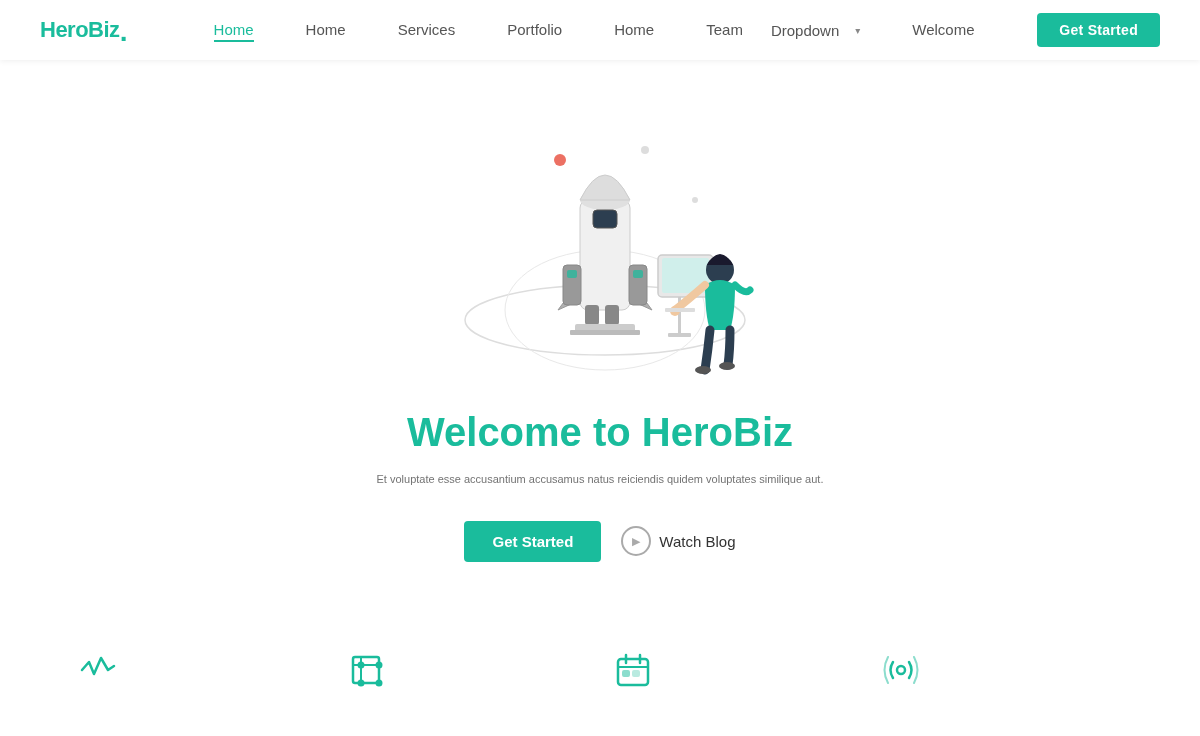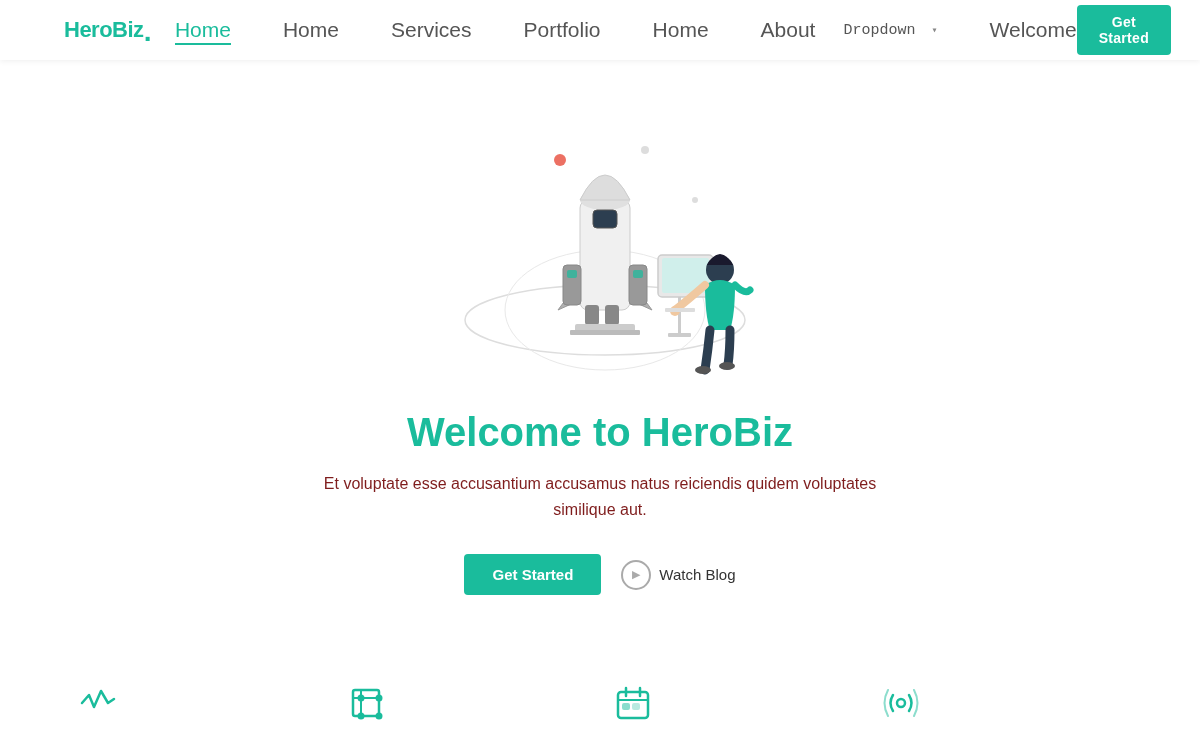--- a/index.html
+++ b/index.html
@@ -3,21 +3,21 @@
   <meta charset="utf-8">
   <style>
     * { margin: 0; padding: 0; box-sizing: border-box; }
     body { font-family: 'Segoe UI', Arial, sans-serif; background: #fff; color: #333; overflow-x: hidden; }
 
     
     nav {
       display: flex;
       align-items: center;
       justify-content: space-between;
-      padding: 0 64px;
+      padding: 0 40px;
       height: 60px;
       background: #fff;
       box-shadow: 0 1px 6px rgba(0,0,0,0.07);
       position: sticky;
       top: 0;
       z-index: 100;
     }
     .logo {
       font-size: 22px;
       font-weight: 700;
@@ -28,38 +28,37 @@
     .logo-dot { color: #1abc9c; font-size: 28px; line-height: 0; vertical-align: -4px; }
     .nav-links {
       display: flex;
       align-items: center;
       gap: 28px;
       list-style: none;
     }
     .nav-links a {
       text-decoration: none;
       color: #555;
-      font-size: 21px;
+      font-size: 15px;
       font-weight: 500;
       margin-left: 24px;
     }
     .nav-links a.active {
       color: #1abc9c;
       border-bottom: 2px solid #1abc9c;
       padding-bottom: 2px;
     }
     .nav-links .dropdown-item {
       display: flex;
       align-items: center;
       gap: 16px;
       cursor: pointer;
       color: #555;
       font-size: 15px;
       font-weight: 500;
-      font-family: Liberation Mono, monospace;
     }
     .nav-links .dropdown-item .chevron {
       font-size: 10px;
       color: #888;
     }
     .btn-get-started {
       background: #1abc9c;
       color: #fff;
       border: none;
       padding: 9px 22px;
@@ -92,22 +91,22 @@
 
     .hero-title {
       font-size: 40px;
       font-weight: 400;
       color: #333;
       margin-bottom: 16px;
       text-align: center;
     }
     .hero-title span { color: #1abc9c; font-weight: 700; }
     .hero-subtitle {
-      font-size: 16px;
-      color: #7f1d1d;
+      font-size: 11px;
+      color: #737373;
       text-align: center;
       max-width: 560px;
       margin-bottom: 32px;
       line-height: 1.6;
     }
     .hero-actions {
       display: flex;
       align-items: center;
       gap: 20px;
     }
@@ -175,21 +174,21 @@
 <nav>
   <div class="logo">
     <span>HeroBiz</span><span class="logo-dot">.</span>
   </div>
   <ul class="nav-links">
     <li><a href="#" class="active">Home</a></li>
     <li><a href="#">Home</a></li>
     <li><a href="#">Services</a></li>
     <li><a href="#">Portfolio</a></li>
     <li><a href="#">Home</a></li>
-    <li><a href="#">About</a></li>
+    <li><a href="#">Team</a></li>
     <li>
       <span class="dropdown-item">
         <span>Dropdown</span>
         <span class="chevron">▾</span>
       </span>
     </li>
     <li><a href="#">Welcome</a></li>
   </ul>
   <button class="btn-get-started">Get Started</button>
 </nav>

